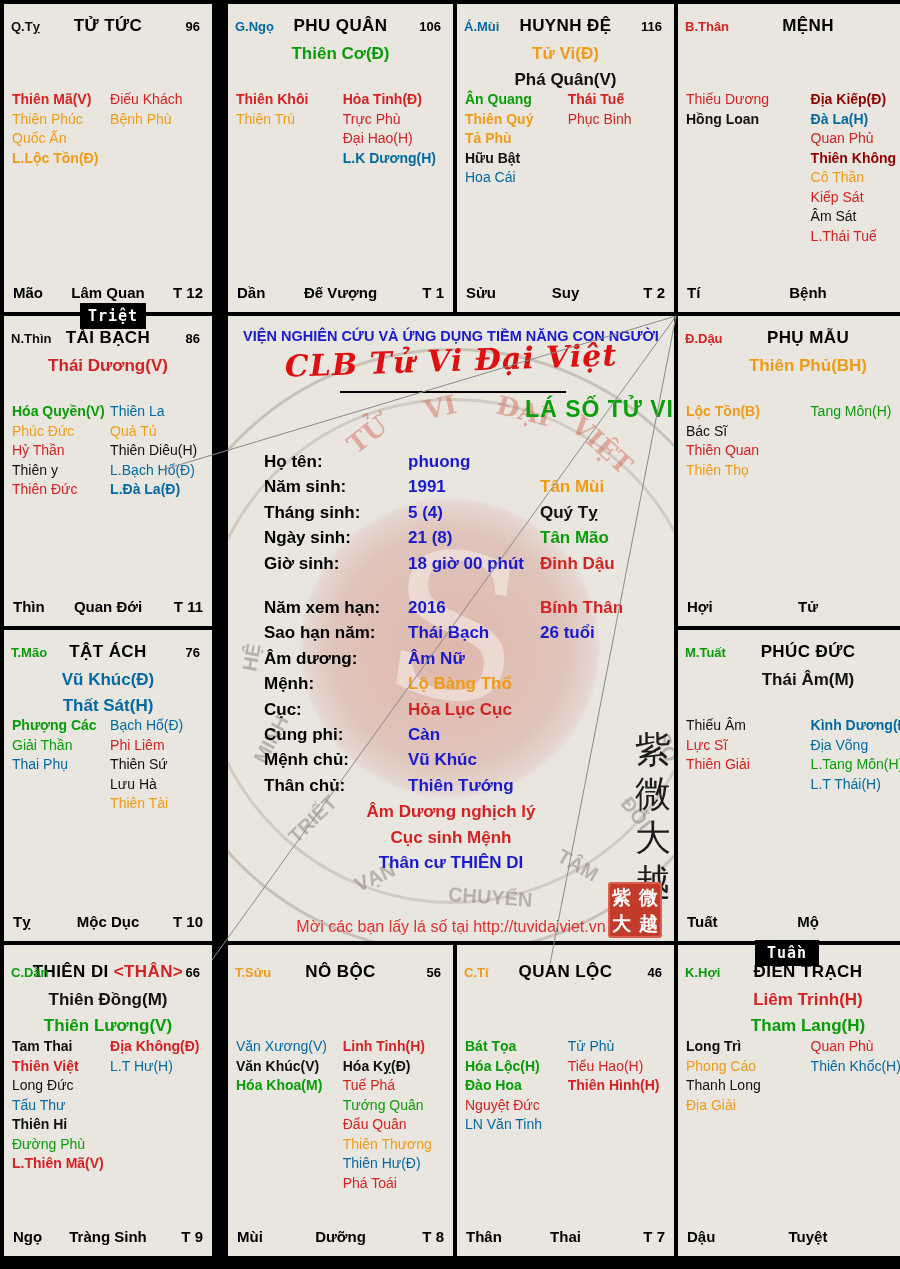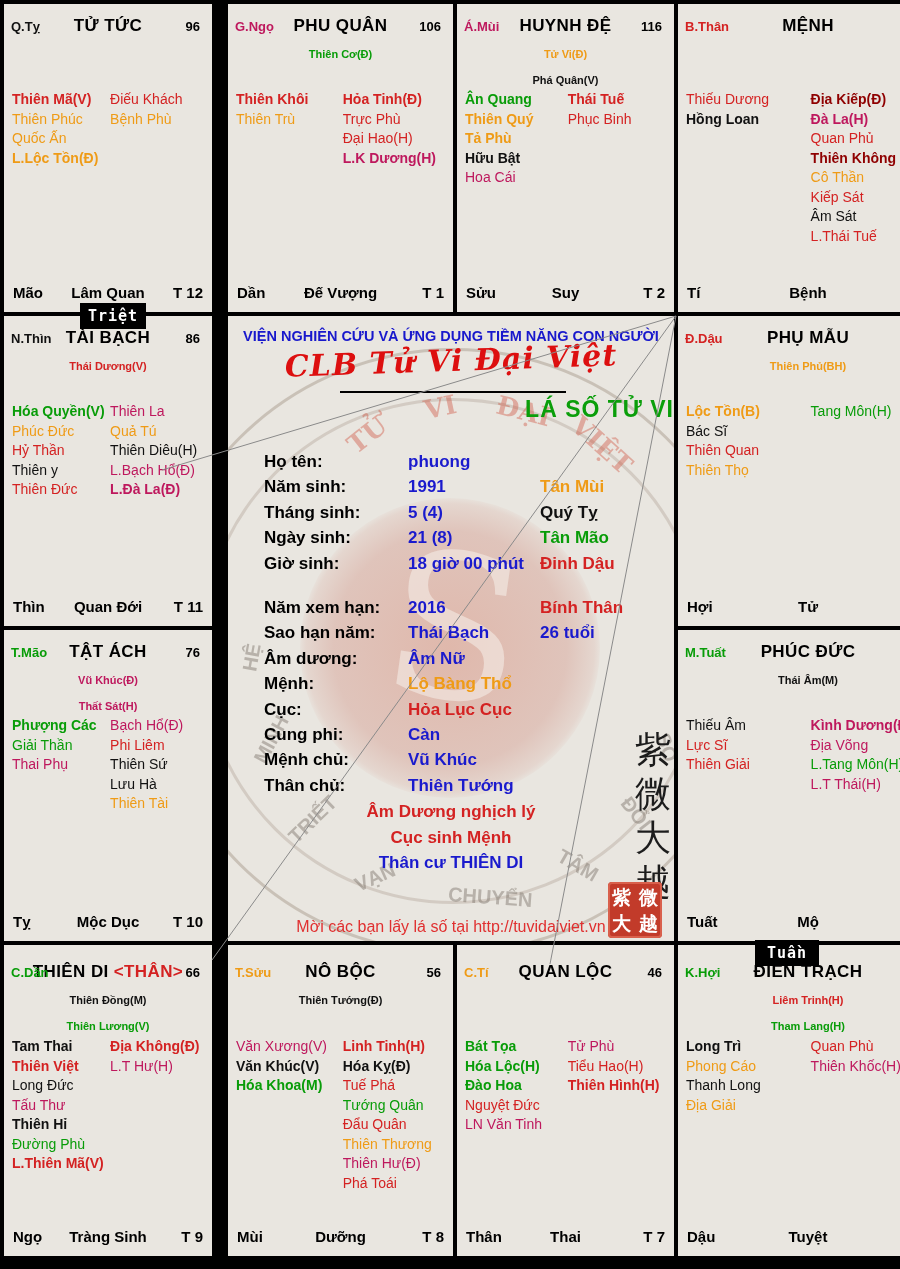--- a/index.html
+++ b/index.html
@@ -8,34 +8,34 @@
   
   .palace{position:absolute;background:#e9e6e0;overflow:hidden;}
   .r1{top:4px;height:308px}.r2{top:316px;height:310px}.r3{top:630px;height:311px}.r4{top:945px;height:311px}
   .c1{left:4px;width:208px}.c2{left:228px;width:225px}.c3{left:457px;width:217px}.c4{left:678px;width:260px}
   .phead{position:absolute;top:12px;left:0;right:0;height:22px;}
   .branch{position:absolute;left:7px;top:3px;font-size:13px;font-weight:bold;}
   .pname{text-align:center;font-size:17px;font-weight:bold;color:#000;letter-spacing:.4px;white-space:nowrap;}
   .pname .suffix{margin-left:5px;}
   .pnum{position:absolute;right:12px;top:3px;font-size:13px;font-weight:bold;color:#000;}
   .mains{position:absolute;top:37px;left:0;right:0;text-align:center;}
-  .main{font-size:11px;line-height:26px;font-weight:bold;white-space:nowrap;}
+  .main{font-size:17px;line-height:26px;font-weight:bold;white-space:nowrap;}
   .cols{position:absolute;top:86px;left:0;right:0;}
   .r4 .phead{top:17px}.r4 .mains{top:42px}.r4 .cols{top:92px}
   .col{position:absolute;top:0;}
   .col-l{left:8px;}
   .col-r{left:51%;}
   .star{font-size:14px;line-height:19.5px;white-space:nowrap;}
   .pfoot{position:absolute;bottom:10px;left:9px;right:9px;height:18px;font-weight:bold;font-size:15px;color:#000;}
   .fb{position:absolute;left:0;top:0;}
   .fs{display:block;text-align:center;}
   .ftn{position:absolute;right:0;top:0;}
   
   .c-red{color:#d42222}.c-darkred{color:#8f0000}.c-orange{color:#ef9b16}.c-green{color:#089c08}
-  .c-gray{color:#be185d}.c-black{color:#111}.c-blue{color:#1a1acd}
+  .c-gray{color:#0369a1}.c-black{color:#111}.c-blue{color:#1a1acd}
   .b{font-weight:bold;}
   
   .badge{position:absolute;background:#000;color:#fff;font-family:"DejaVu Sans Mono",monospace;font-weight:bold;font-size:15px;text-align:center;line-height:26px;z-index:70;letter-spacing:1px;}
   #badge-triet{left:80px;top:303px;width:66px;height:26px;}
   #badge-tuan{left:755px;top:940px;width:64px;height:26px;}
   
   #center{position:absolute;left:228px;top:316px;width:446px;height:625px;background:#e9e6e0;overflow:hidden;}
   .org{position:absolute;top:12px;width:100%;text-align:center;color:#1818cc;font-weight:bold;font-size:14.5px;white-space:nowrap;}
   .logo{position:absolute;top:27px;width:100%;text-align:center;color:#dd0f0f;font-family:"DejaVu Serif",serif;font-style:italic;font-weight:bold;font-size:30px;transform:rotate(-2deg);letter-spacing:1px;}
   .divider{position:absolute;top:75px;left:112px;width:226px;height:2px;background:#000;}
@@ -327,23 +327,20 @@
         <span class="fs">Tràng Sinh</span>
         <span class="ftn">T 9</span>
       </div>
     </section>
   <section class="palace r4 c2">
       <div class="phead">
         <span class="branch c-orange">T.Sửu</span>
         <div class="pname"><span>NÔ BỘC</span></div>
         <span class="pnum">56</span>
       </div>
-      <div class="mains">
-        <div class="main c-black b">Thiên Tướng(Đ)</div>
-      </div>
       <div class="cols">
         <div class="col col-l">
           <div class="star c-gray">Văn Xương(V)</div>
           <div class="star c-black b">Văn Khúc(V)</div>
           <div class="star c-green b">Hóa Khoa(M)</div>
         </div>
         <div class="col col-r">
           <div class="star c-red b">Linh Tinh(H)</div>
           <div class="star c-black b">Hóa Kỵ(Đ)</div>
           <div class="star c-red">Tuế Phá</div>

